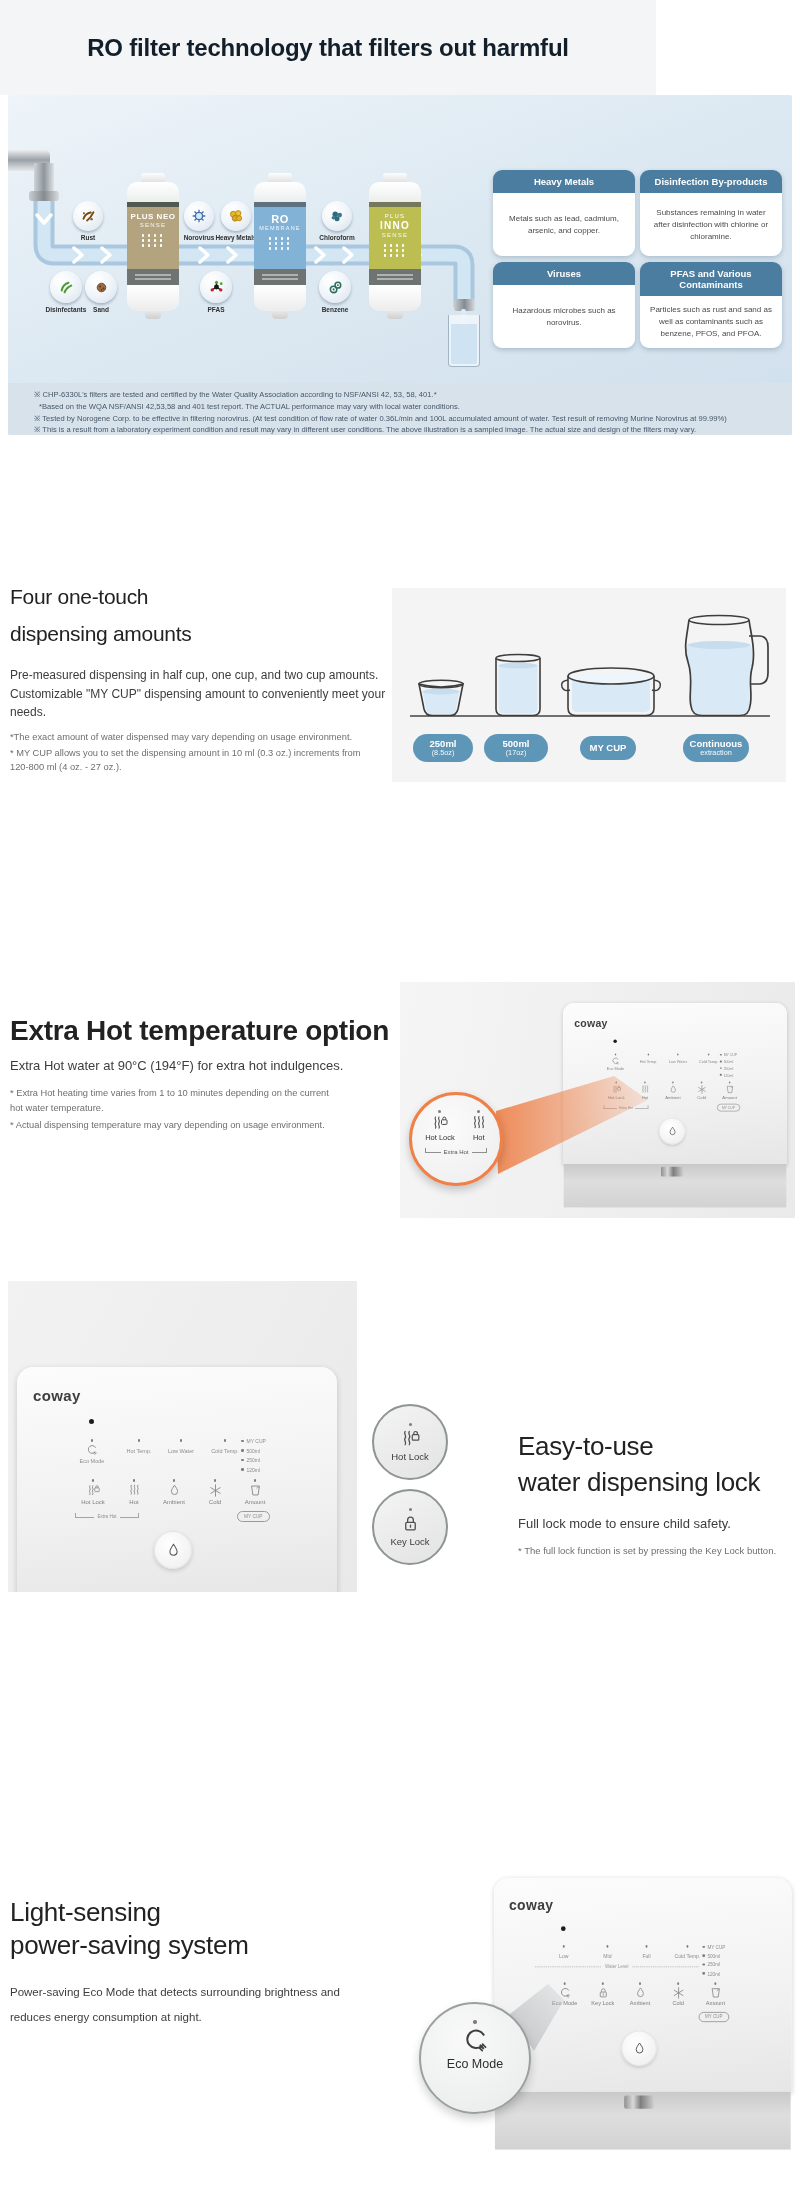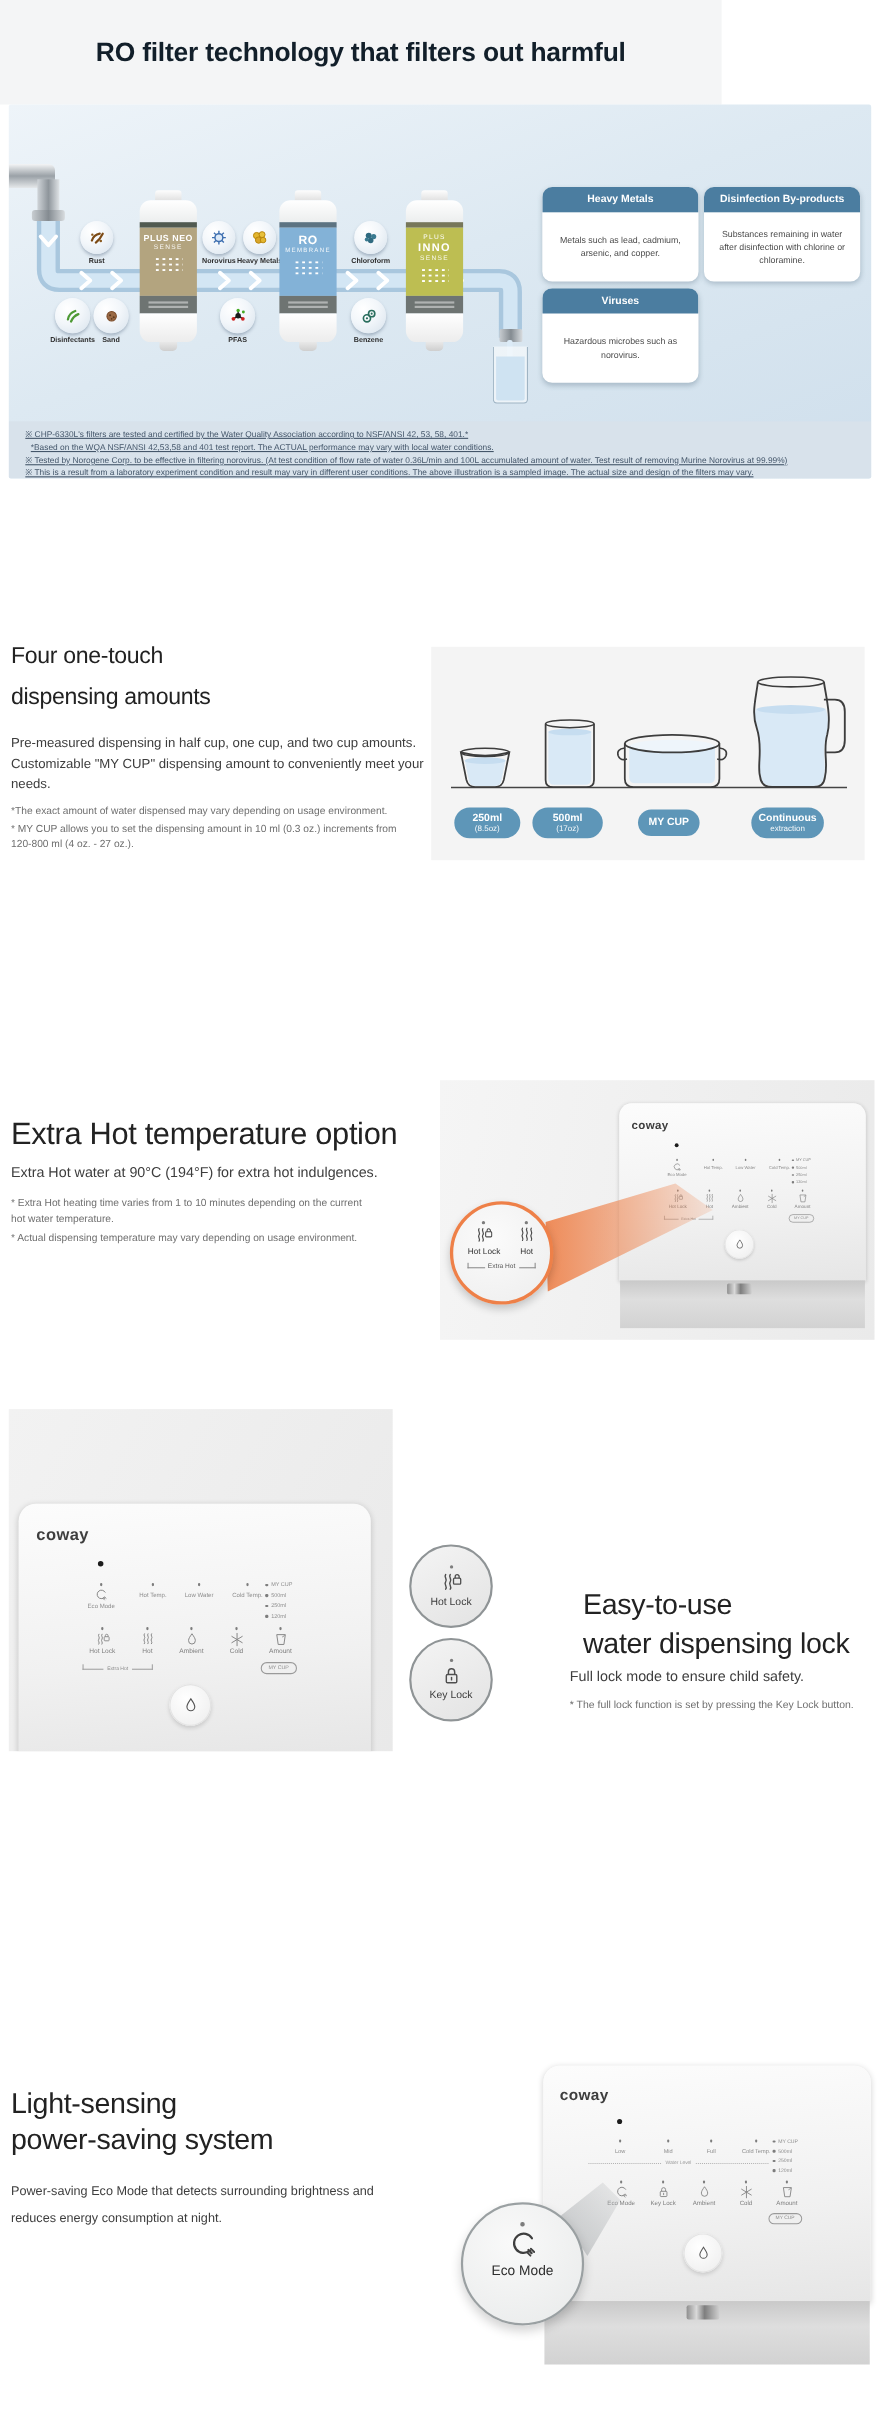--- a/index.html
+++ b/index.html
@@ -52,21 +52,21 @@
   .stream{position:absolute;left:453px;top:214px;width:5px;height:26px;background:#dcebf7;border-radius:2px;}
   .glass{position:absolute;left:440px;top:220px;width:32px;height:52px;border:1.5px solid #9fb4c4;border-top:none;
          border-radius:0 0 4px 4px;background:rgba(255,255,255,.55);}
   .glass:after{content:"";position:absolute;left:2px;right:2px;top:9px;bottom:2px;background:#cfe3f2;border-radius:0 0 2px 2px;}
   .card{position:absolute;width:142px;height:86px;border-radius:9px;background:#fff;overflow:hidden;
         box-shadow:0 2px 5px rgba(70,95,115,.3);display:flex;flex-direction:column;}
   .card h4{margin:0;background:#4b7da0;color:#fff;font-size:9.5px;font-weight:bold;text-align:center;padding:6px 2px;}
   .card p{margin:0;flex:1;display:flex;align-items:center;justify-content:center;
           font-size:8px;color:#4b4b4b;line-height:1.5;text-align:center;padding:2px 9px;}
   .dg-notes{position:absolute;left:0;right:0;bottom:0;height:52px;background:#d8e2eb;padding:7px 10px 0 14px;}
-  .dg-notes p{margin:0 1px 1px;font-size:7.6px;line-height:1.42;color:#44566a;text-decoration:underline;}
+  .dg-notes p{margin:0 12px 1px;font-size:7.6px;line-height:1.42;color:#44566a;}
   .dg-notes p.ind{padding-left:5px;}
 
   
   .h1{position:absolute;font-weight:400;color:#222;letter-spacing:-.3px;}
   .body-txt{position:absolute;color:#3d3d3d;}
   .notes{position:absolute;color:#6f6f6f;}
   .notes p{margin:0 0 2px;}
   .s2-h{left:10px;top:578px;font-size:21px;line-height:37px;}
   .s2-b{left:10px;top:666px;width:378px;font-size:12px;line-height:1.55;}
   .s2-n{left:10px;top:731px;width:368px;font-size:9.3px;line-height:1.5;}
@@ -361,20 +361,24 @@
       <p>Metals such as lead, cadmium, arsenic, and copper.</p>
     </div>
     <div class="card" style="left:632px;top:75px">
       <h4>Disinfection By-products</h4>
       <p>Substances remaining in water after disinfection with chlorine or chloramine.</p>
     </div>
     <div class="card" style="left:485px;top:167px">
       <h4>Viruses</h4>
       <p>Hazardous microbes such as norovirus.</p>
     </div>
+    <div class="card" style="left:632px;top:167px">
+      <h4>PFAS and Various Contaminants</h4>
+      <p>Particles such as rust and sand as well as contaminants such as benzene, PFOS, and PFOA.</p>
+    </div>
 
     <div class="dg-notes">
       <p>※ CHP-6330L's filters are tested and certified by the Water Quality Association according to NSF/ANSI 42, 53, 58, 401.*</p>
       <p class="ind">*Based on the WQA NSF/ANSI 42,53,58 and 401 test report. The ACTUAL performance may vary with local water conditions.</p>
       <p>※ Tested by Norogene Corp. to be effective in filtering norovirus. (At test condition of flow rate of water 0.36L/min and 100L accumulated amount of water. Test result of removing Murine Norovirus at 99.99%)</p>
       <p>※ This is a result from a laboratory experiment condition and result may vary in different user conditions. The above illustration is a sampled image. The actual size and design of the filters may vary.</p>
     </div>
   </section>
 
   <h2 class="h1 s2-h" style="margin:0;">
@@ -423,21 +427,21 @@
     </div>
     <div class="pill" style="left:188px;top:148px;width:56px;height:24px">
       <b>MY CUP</b>
     </div>
     <div class="pill" style="left:291px;top:146px;width:66px;height:28px">
       <b>Continuous</b>
         <i>extraction</i>
     </div>
   </div>
 
-  <h2 class="h1 s3-h" style="margin:0;">Extra Hot temperature option</h2>
+  <h2 class="h1 s3-h" style="margin:0;font-weight:bold;">Extra Hot temperature option</h2>
   <p class="body-txt s3-b" style="margin:0;">Extra Hot water at 90°C (194°F) for extra hot indulgences.</p>
   <div class="notes s3-n">
     <p>* Extra Hot heating time varies from 1 to 10 minutes depending on the current hot water temperature.</p>
     <p>* Actual dispensing temperature may vary depending on usage environment.</p>
   </div>
 
   <div class="photo ph-eh">
     <div class="cpanel" id="pw-eh">
       <div class="cp-face"></div>
       <div class="cp-lower">
@@ -670,21 +674,21 @@
       <b>Hot Lock</b>
   </div>
   <div class="cbtn" id="cb-key">
     <span class="pd"></span>
       <svg class="pi">
         <use href="#i-lock"></use>
       </svg>
       <b>Key Lock</b>
   </div>
 
-  <h2 class="h1 s4-h" style="margin:12px;">
+  <h2 class="h1 s4-h" style="margin:0;">
     <span>Easy-to-use</span><br>
     <span>water dispensing lock</span>
   </h2>
   <p class="body-txt s4-b" style="margin:0;">Full lock mode to ensure child safety.</p>
   <p class="notes s4-n" style="margin:0;">* The full lock function is set by pressing the Key Lock button.</p>
 
   <h2 class="h1 s5-h" style="margin:0;">
     <span>Light-sensing</span><br>
     <span>power-saving system</span>
   </h2>

